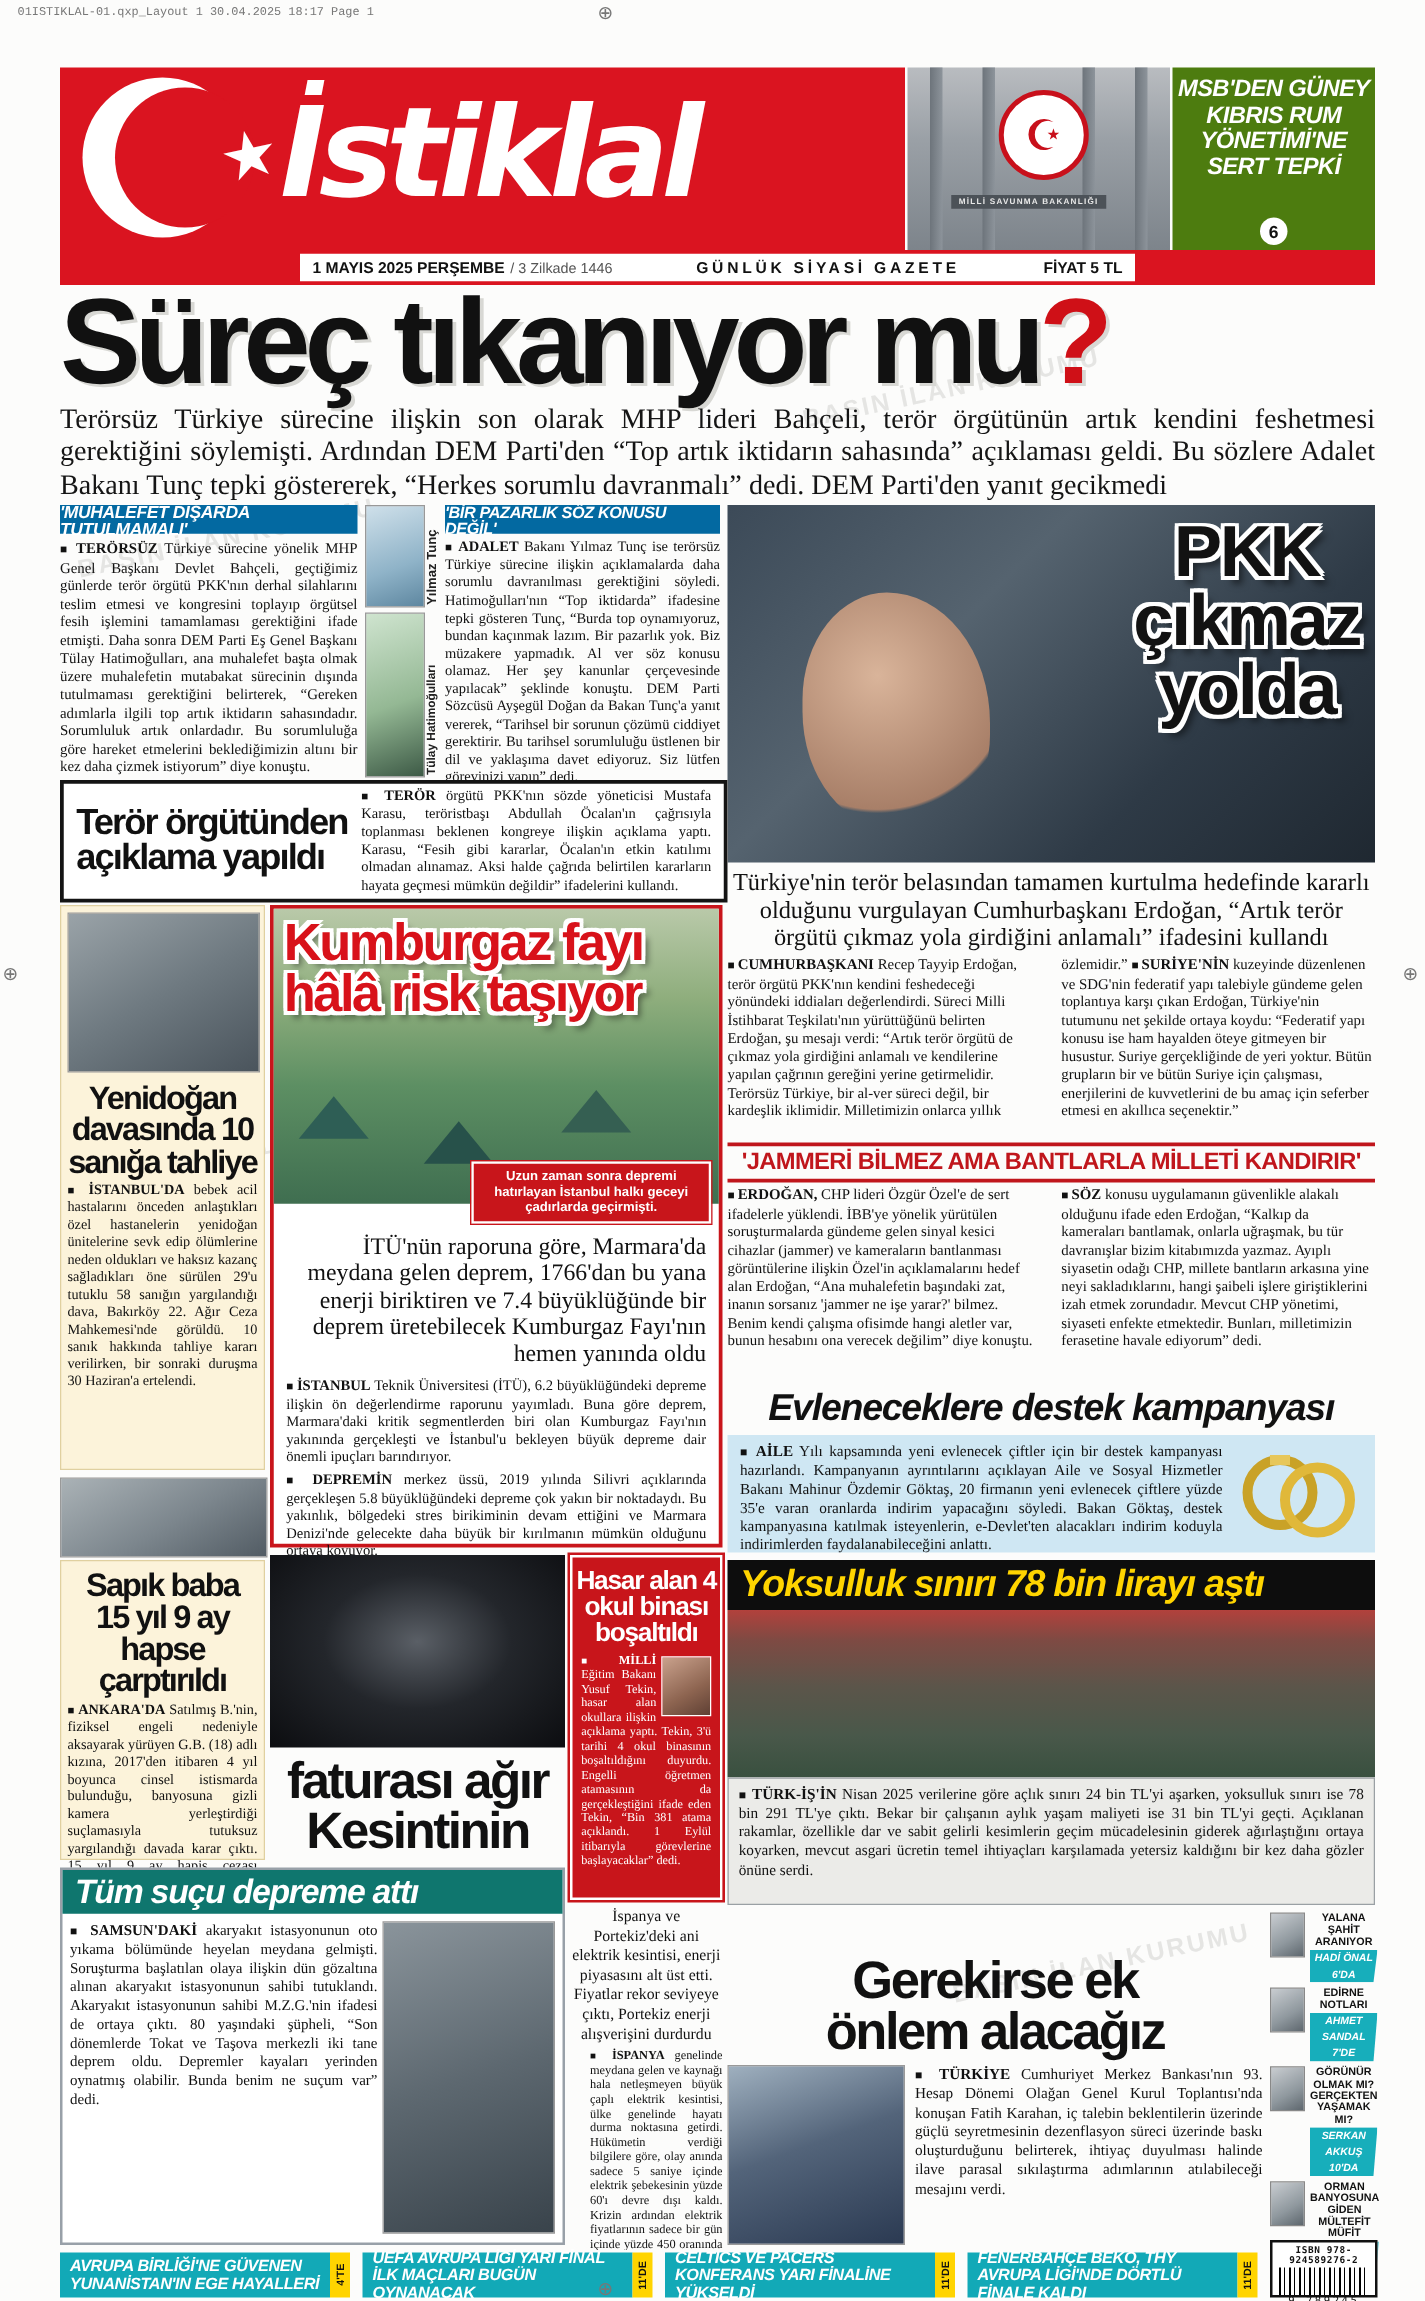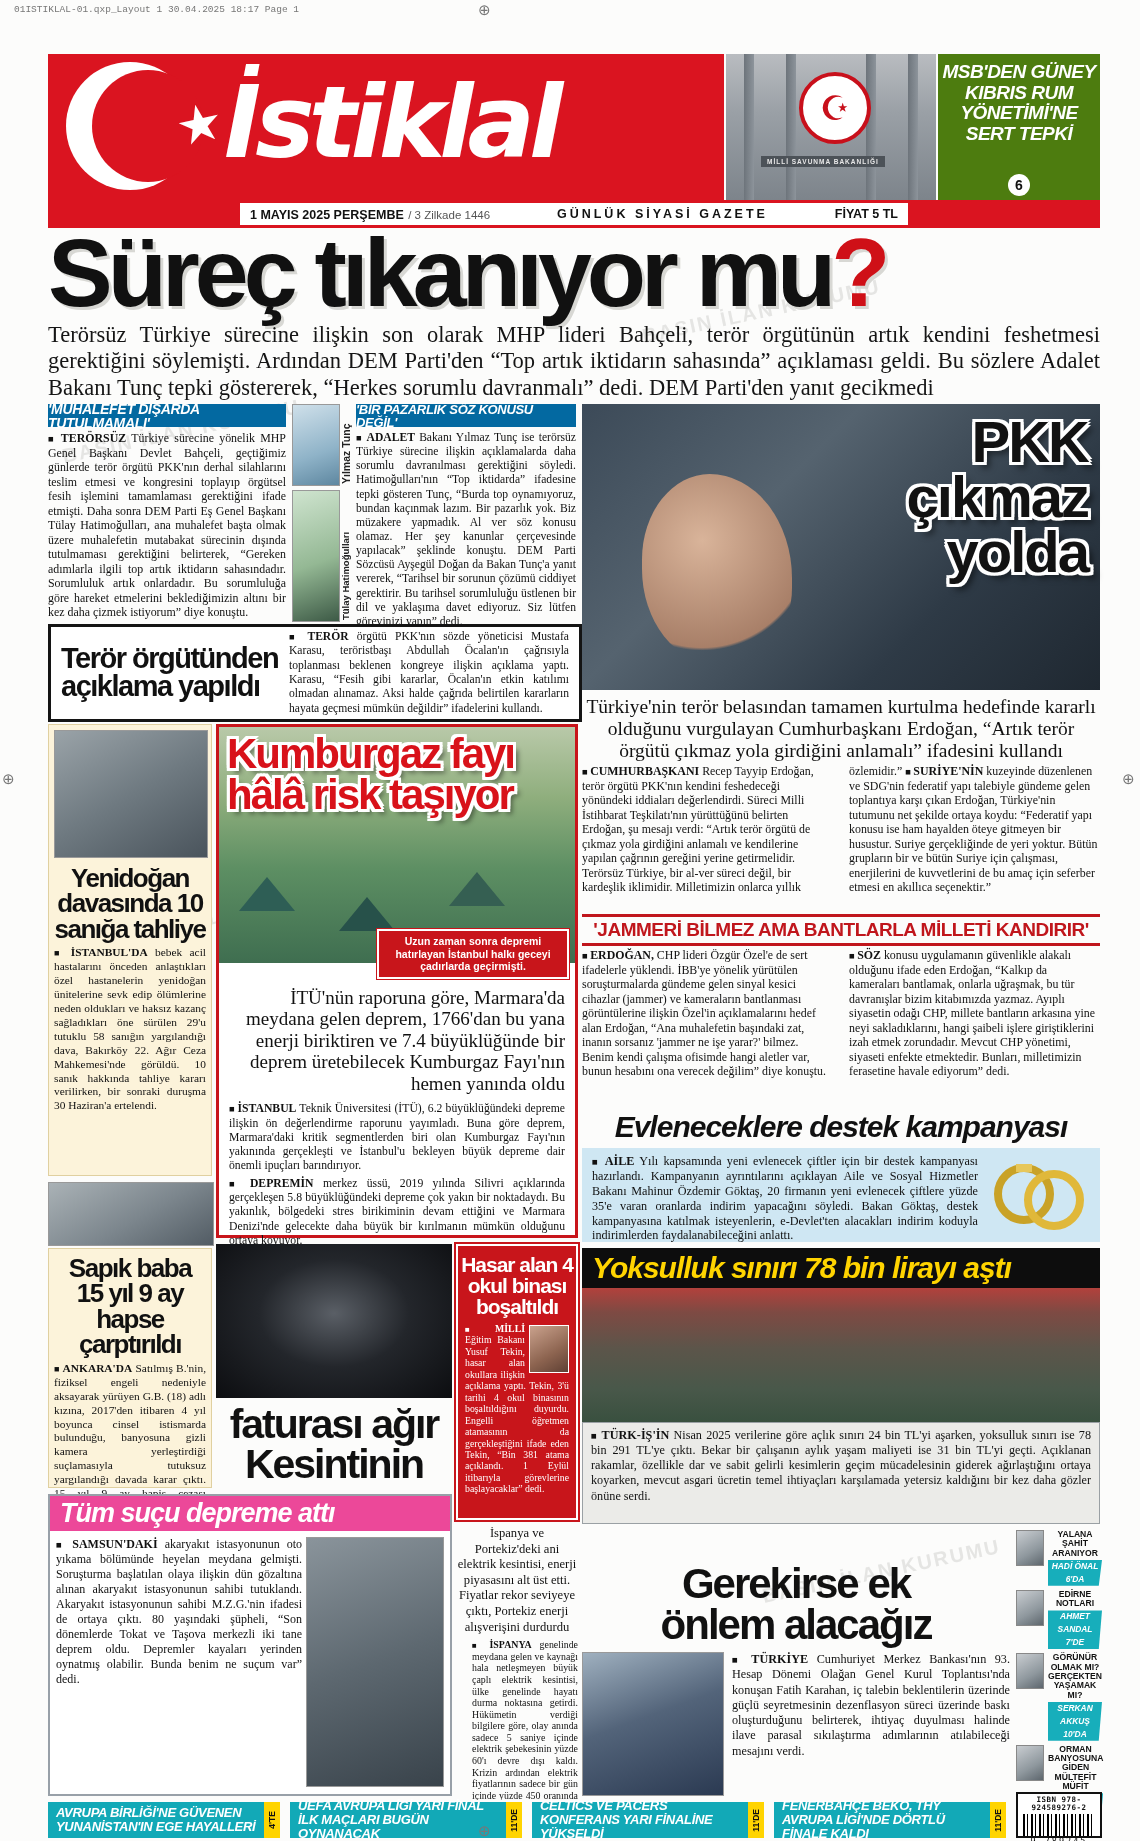--- a/index.html
+++ b/index.html
@@ -80,21 +80,21 @@
   #hasar{background:#c8151b;color:#fff;border:2px solid #fff;outline:2px solid #c8151b;box-sizing:border-box;}
   #hasar .hd{font:bold 21px/1 "Liberation Sans";letter-spacing:-1px;text-align:center;padding:8px 2px 4px;}
   #hasar .tx{font:9.8px/1.17 "Liberation Serif",serif;padding:2px 7px;}
   .pic-tekin{float:right;width:38px;height:46px;margin:2px 0 2px 4px;border:1px solid #fff;
              background:linear-gradient(150deg,#caa28d,#8d6450 60%,#5f4034);}
   #night-photo{background:radial-gradient(ellipse at 50% 45%,#5a5f66 0%,#23262b 45%,#0c0d10 100%);}
   #kesinti-hd{font:bold 41px/0.98 "Liberation Sans";letter-spacing:-2px;text-align:center;}
   .isp-std{font:12.6px/1.24 "Liberation Serif",serif;text-align:center;}
   .isp-b{font:9.9px/1.17 "Liberation Serif",serif;margin-left:16px;}
   #tumsucu{border:2px solid #98a0a8;box-sizing:border-box;background:#fff;}
-  #tumsucu .bar{background:#ec4899;color:#fff;font:bold italic 27px/1.15 "Liberation Sans";
+  #tumsucu .bar{background:#0f766e;color:#fff;font:bold italic 27px/1.15 "Liberation Sans";
                 letter-spacing:-1px;padding:2px 10px;}
   .pic-arrest{background:linear-gradient(160deg,#8a949b,#5d6870 50%,#39434b);}
   #evlen-hd{font:bold italic 30px/1 "Liberation Sans";letter-spacing:-1px;}
   #evlen-box{background:#cfe7f3;}
   #yoksul-bar{background:#0d0d0d;color:#ffd400;font:bold italic 30px/40px "Liberation Sans";
               letter-spacing:-1px;padding-left:10px;}
   #market-photo{background:linear-gradient(180deg,#b2413c 0%,#7e4a43 18%,#5c554a 45%,#49584a 75%,#39503f 100%);}
   #turkis-box{background:#ebebe8;border:1px solid #9aa0a4;box-sizing:border-box;}
   #temel-strip{background:#2b85bb;color:#fff;font:bold 17px/27px "Liberation Sans";
                text-align:center;letter-spacing:0.5px;}
@@ -183,21 +183,21 @@
   <div class="abs z" style="left:356px;top:404px;width:220px">
     <div class="red-hdr" style="height:23px;font-size:13px">'BİR PAZARLIK SÖZ KONUSU DEĞİL'</div>
     <div class="col-body just" style="margin-top:4px;font-size:11.6px">
       <span class="lw">ADALET</span>
       <span>Bakanı Yılmaz Tunç ise terörsüz Türkiye sürecine ilişkin açıklamalarda daha sorumlu davranılması gerektiğini söyledi. Hatimoğulları'nın “Top iktidarda” ifadesine tepki gösteren Tunç, “Burda top oynamıyoruz, bundan kaçınmak lazım. Bir pazarlık yok. Biz müzakere yapmadık. Al ver söz konusu olamaz. Her şey kanunlar çerçevesinde yapılacak” şeklinde konuştu. DEM Parti Sözcüsü Ayşegül Doğan da Bakan Tunç'a yanıt vererek, “Tarihsel bir sorunun çözümü ciddiyet gerektirir. Bu tarihsel sorumluluğu üstlenen bir dil ve yaklaşıma davet ediyoruz. Siz lütfen görevinizi yapın” dedi.</span>
     </div>
   </div>
 
   <div class="abs z" id="erdogan-photo" style="left:582px;top:404px;width:518px;height:286px">
     <div id="erdogan-hand" style="left:60px;top:70px"></div>
-    <div class="abs stroke-blk" style="right:12px;top:10px;text-align:right;font:bold 58px/0.95 'Liberation Sans';letter-spacing:-2px">
+    <div class="abs stroke-blk" style="right:12px;top:10px;text-align:center;font:bold 58px/0.95 'Liberation Sans';letter-spacing:-2px">
       <div>PKK</div>
         <div>çıkmaz</div>
         <div>yolda</div>
     </div>
   </div>
   <div class="abs z std2" style="left:582px;top:696px;width:518px">Türkiye'nin terör belasından tamamen kurtulma hedefinde kararlı olduğunu vurgulayan Cumhurbaşkanı Erdoğan, “Artık terör örgütü çıkmaz yola girdiğini anlamalı” ifadesini kullandı</div>
   <div class="abs z twocol" style="left:582px;top:764px;width:518px;height:144px">
     <span class="lw">CUMHURBAŞKANI</span>
     <span>Recep Tayyip Erdoğan, terör örgütü PKK'nın kendini feshedeceği yönündeki iddiaları değerlendirdi. Süreci Milli İstihbarat Teşkilatı'nın yürüttüğünü belirten Erdoğan, şu mesajı verdi: “Artık terör örgütü de çıkmaz yola girdiğini anlamalı ve kendilerine yapılan çağrının gereğini yerine getirmelidir. Terörsüz Türkiye, bir al-ver süreci değil, bir kardeşlik iklimidir. Milletimizin onlarca yıllık özlemidir.”</span>
     <span class="lw" style="display:inline-block">SURİYE'NİN</span>

